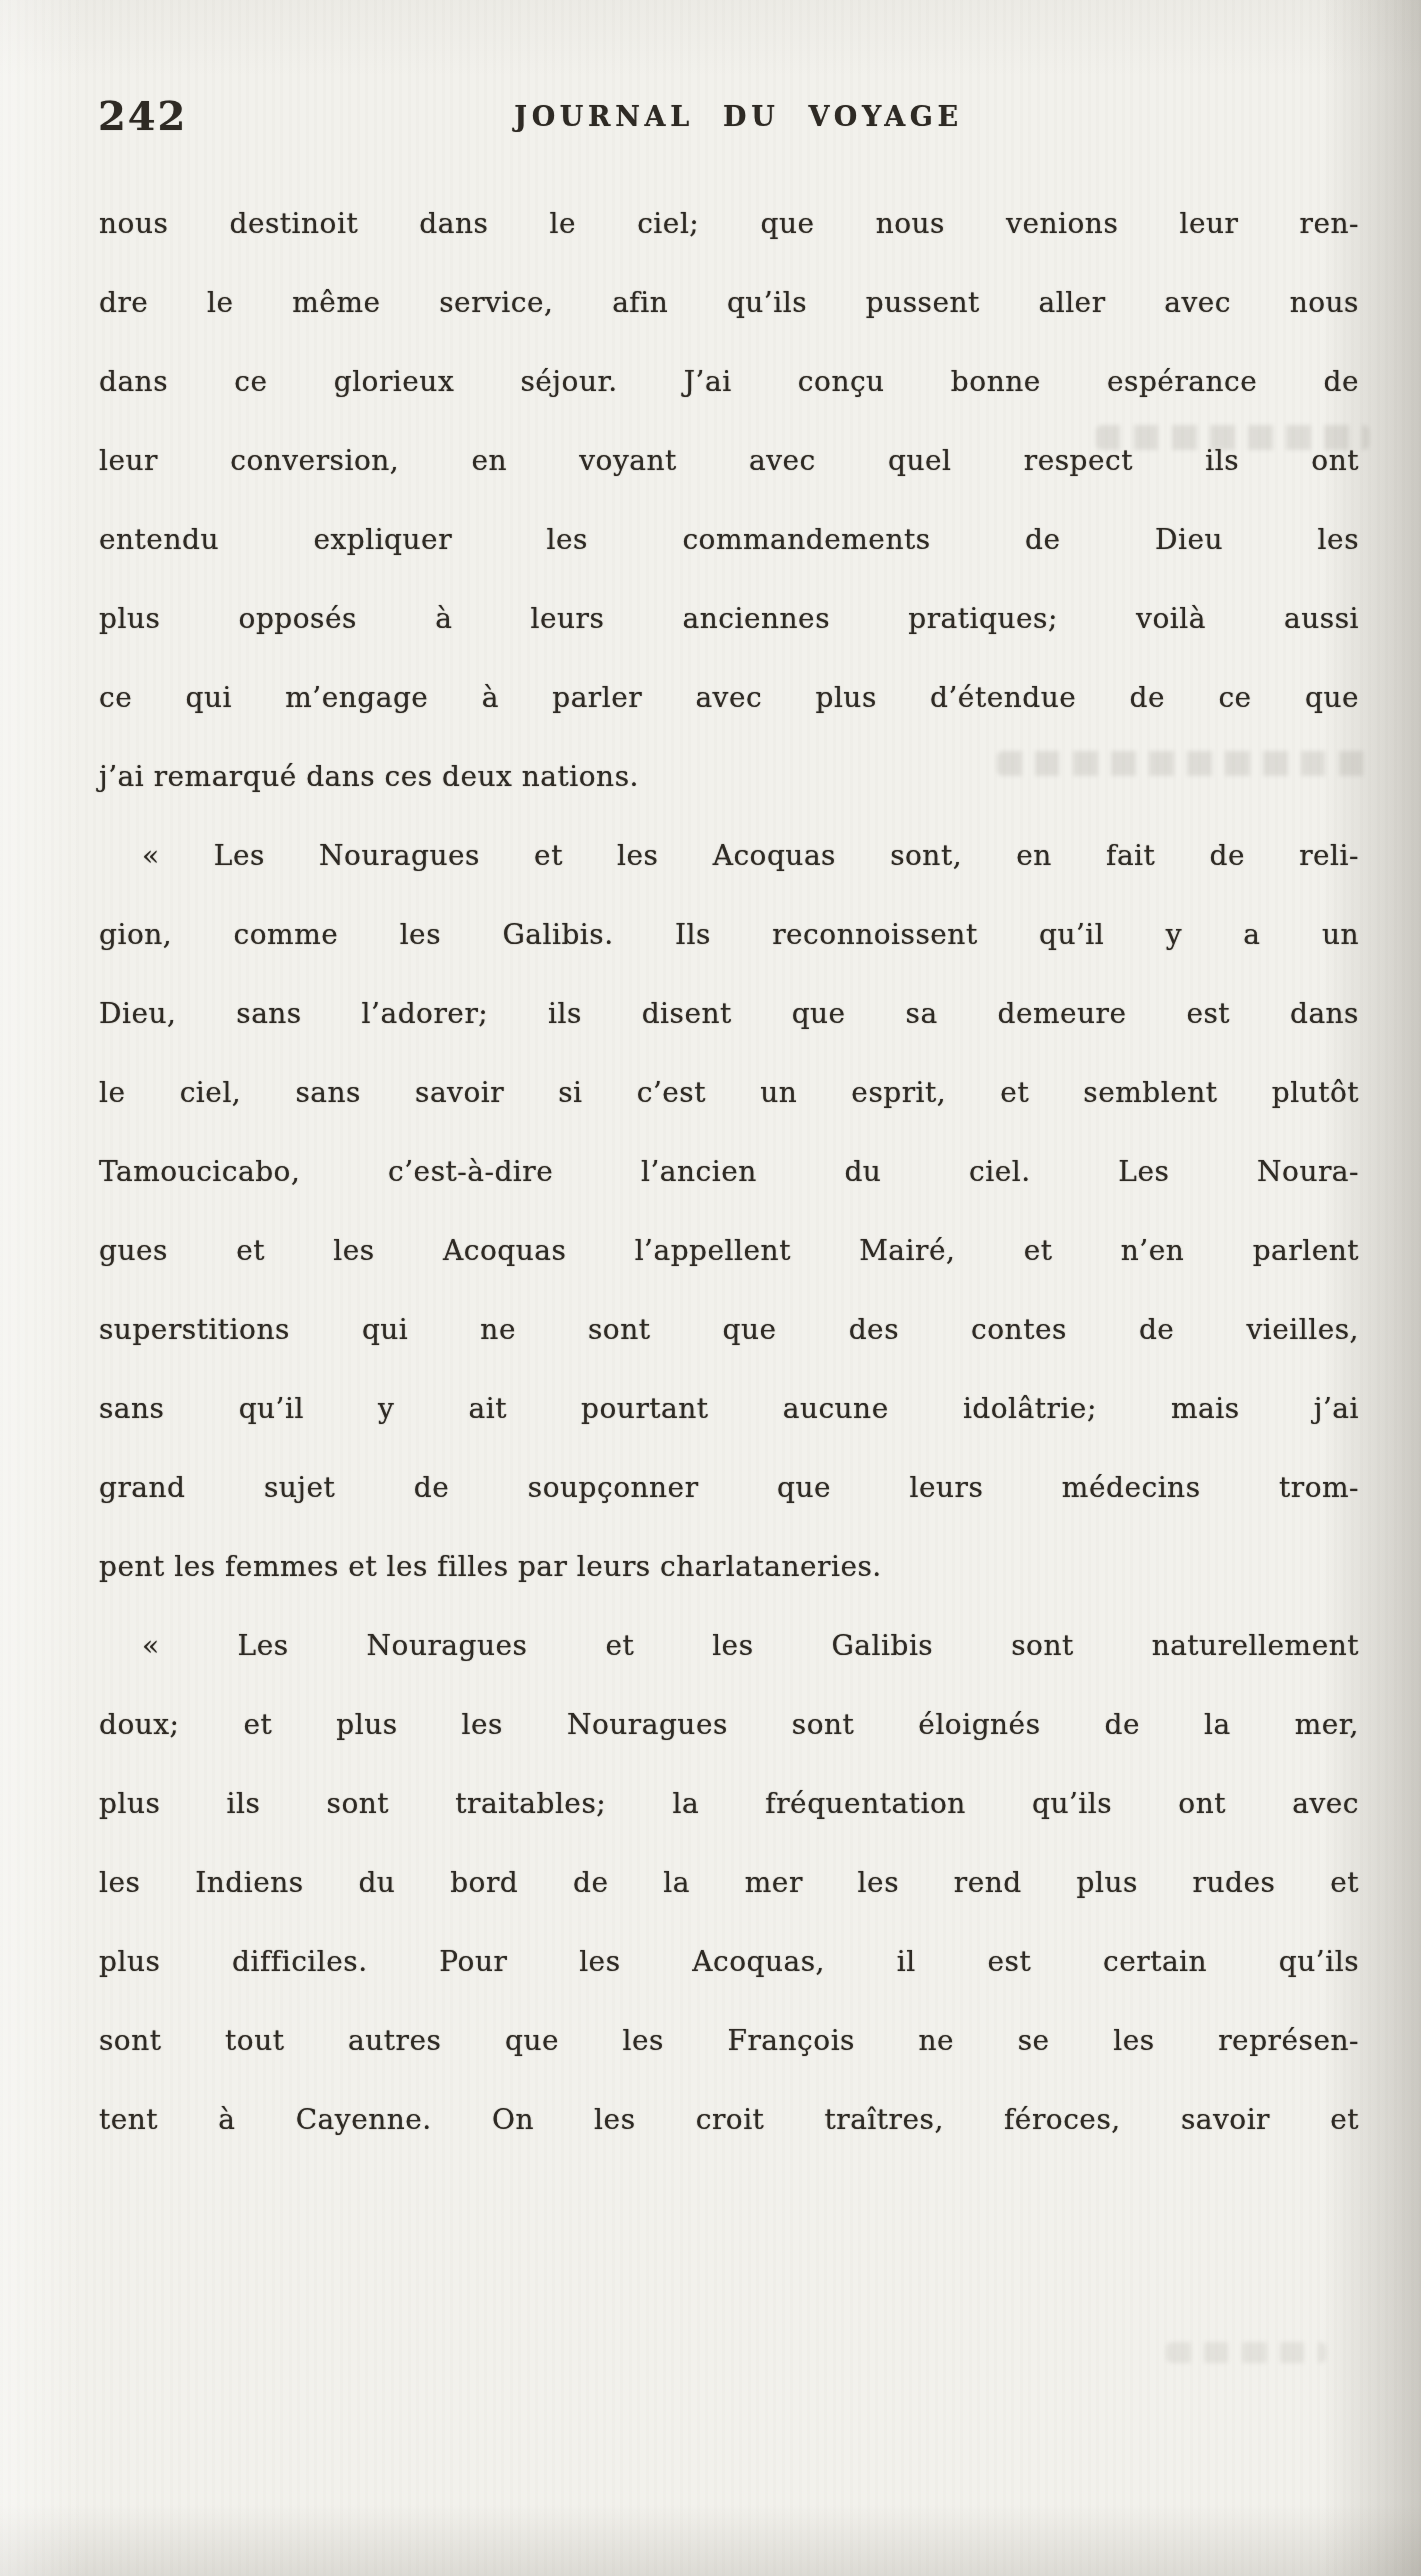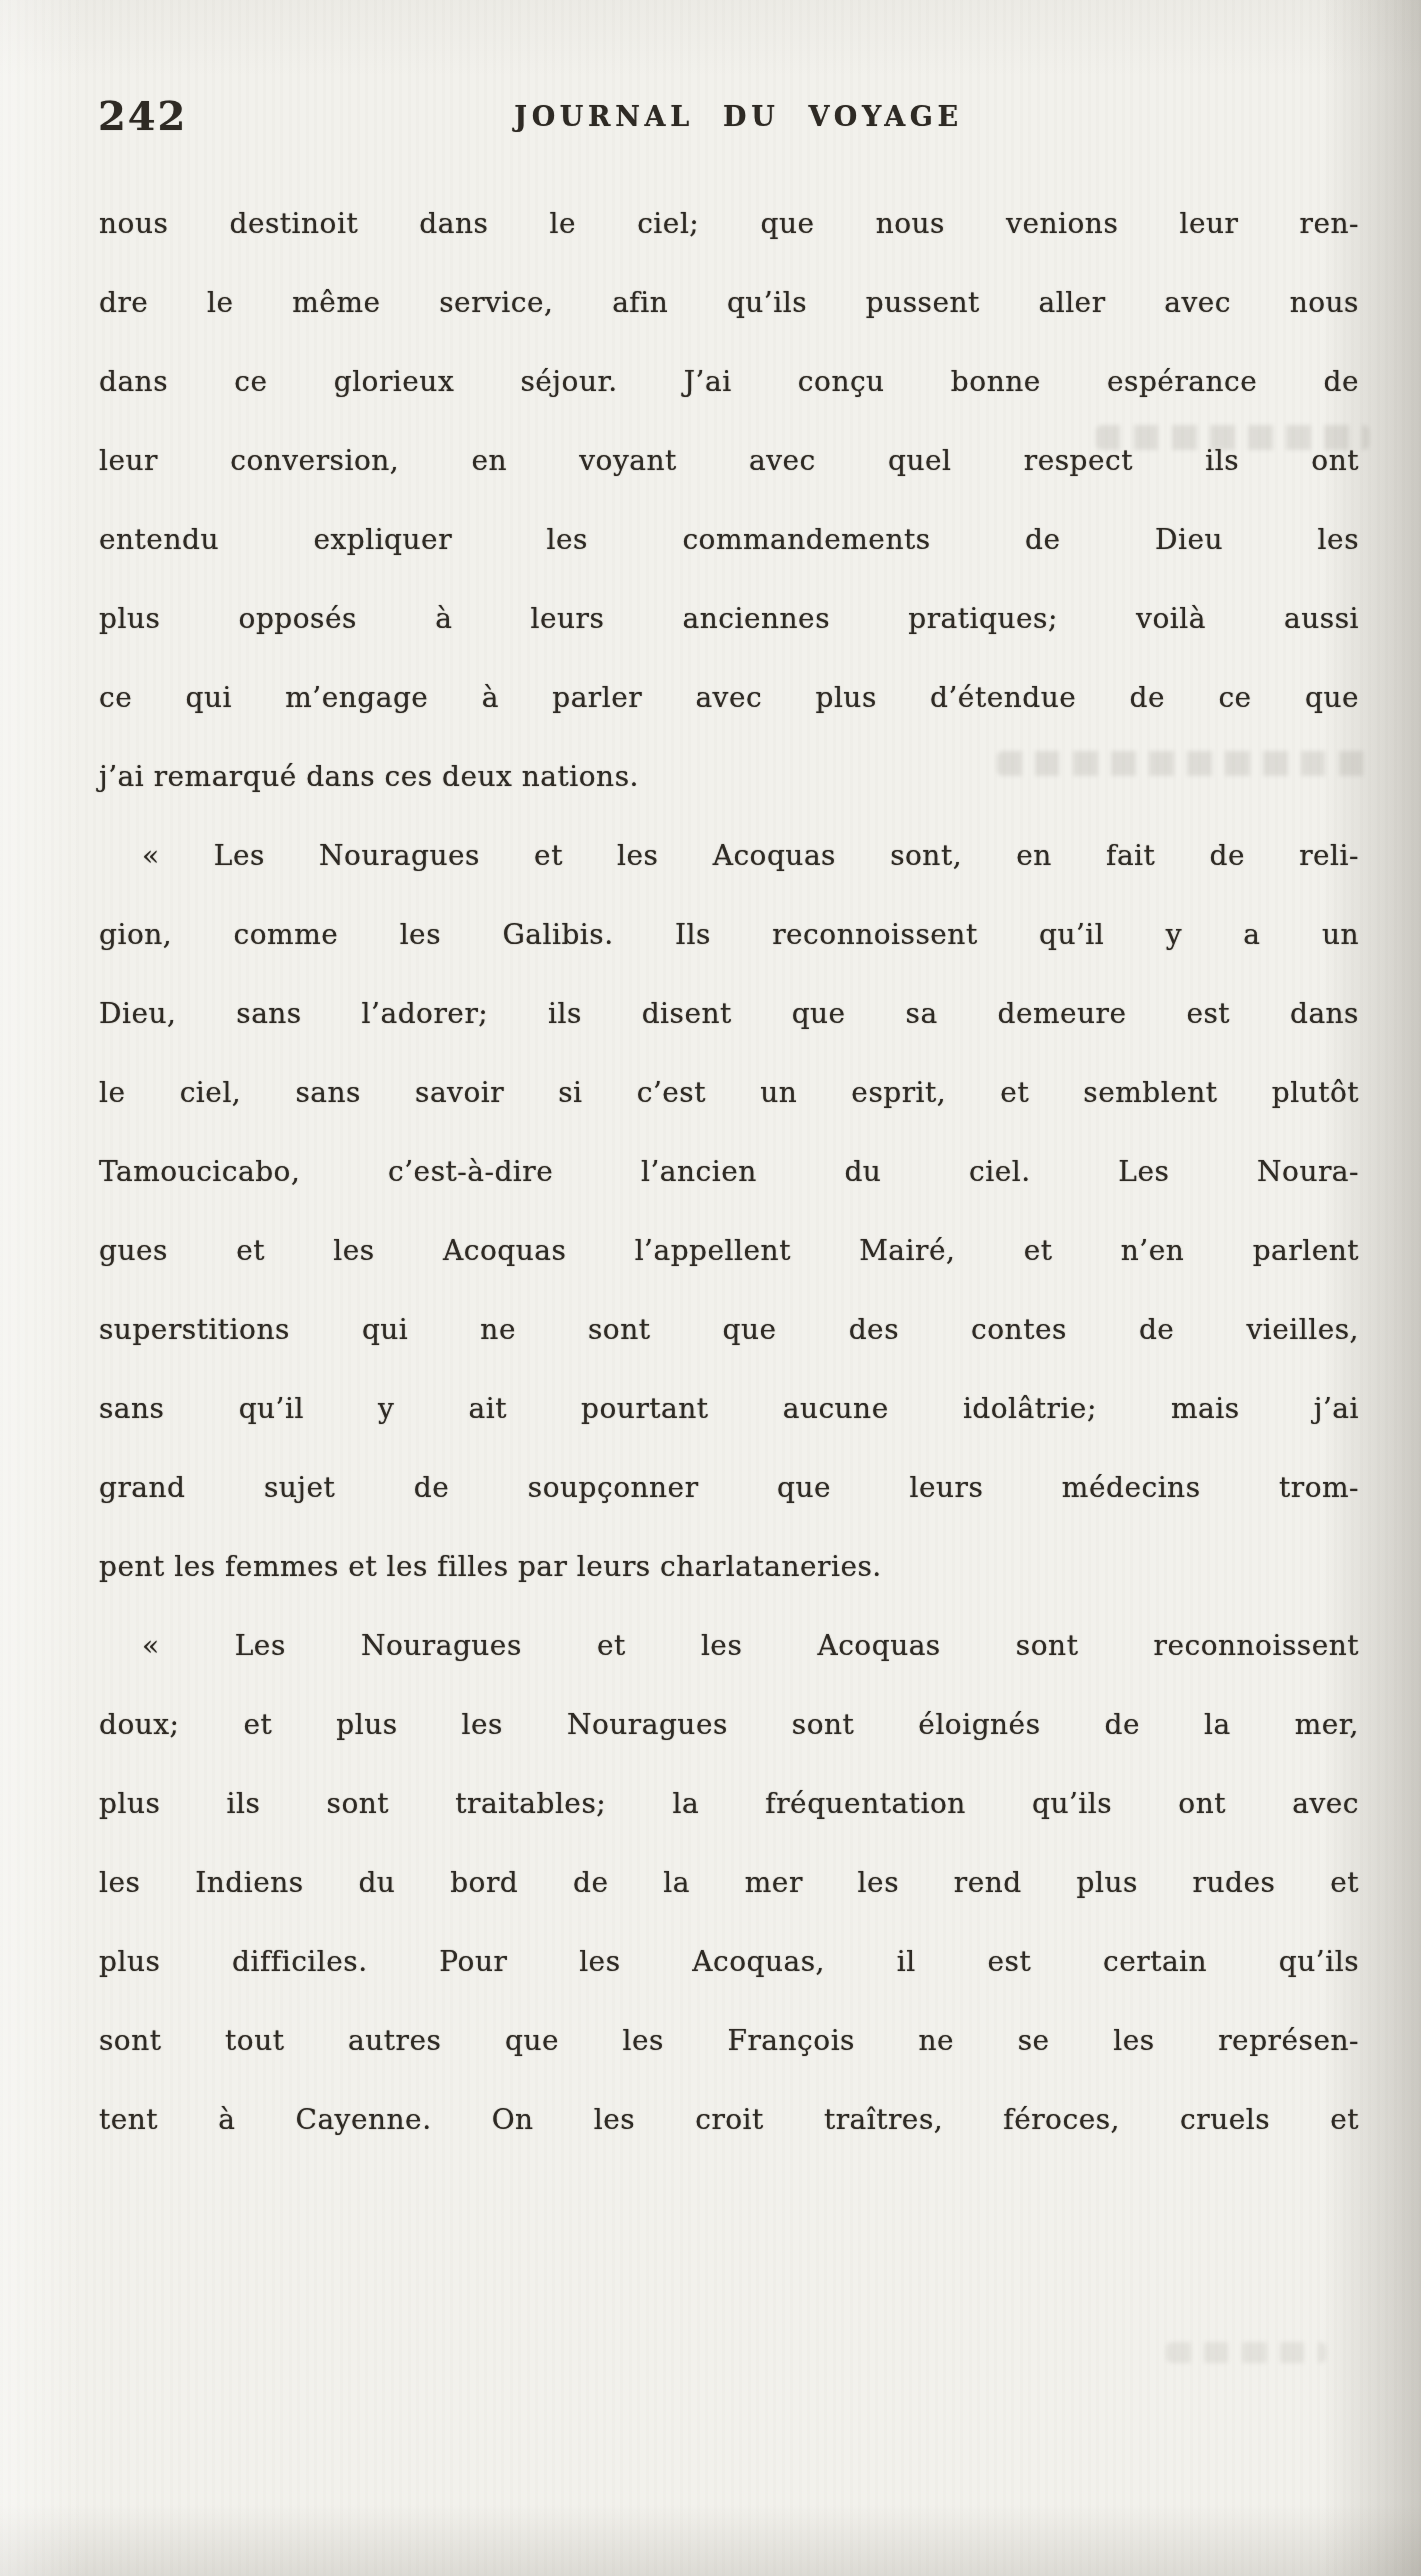--- a/index.html
+++ b/index.html
@@ -110,27 +110,27 @@
       <div class="line indent">« Les Nouragues et les Acoquas sont, en fait de reli-</div>
       <div class="line">gion, comme les Galibis. Ils reconnoissent qu’il y a un</div>
       <div class="line">Dieu, sans l’adorer; ils disent que sa demeure est dans</div>
       <div class="line">le ciel, sans savoir si c’est un esprit, et semblent plutôt</div>
       <div class="line">Tamoucicabo, c’est-à-dire l’ancien du ciel. Les Noura-</div>
       <div class="line">gues et les Acoquas l’appellent Mairé, et n’en parlent</div>
       <div class="line">superstitions qui ne sont que des contes de vieilles,</div>
       <div class="line">sans qu’il y ait pourtant aucune idolâtrie; mais j’ai</div>
       <div class="line">grand sujet de soupçonner que leurs médecins trom-</div>
       <div class="line para-end">pent les femmes et les filles par leurs charlataneries.</div>
-      <div class="line indent">« Les Nouragues et les Acoquas sont reconnoissent</div>
+      <div class="line indent">« Les Nouragues et les Galibis sont naturellement</div>
       <div class="line">doux; et plus les Nouragues sont éloignés de la mer,</div>
       <div class="line">plus ils sont traitables; la fréquentation qu’ils ont avec</div>
       <div class="line">les Indiens du bord de la mer les rend plus rudes et</div>
       <div class="line">plus difficiles. Pour les Acoquas, il est certain qu’ils</div>
       <div class="line">sont tout autres que les François ne se les représen-</div>
-      <div class="line">tent à Cayenne. On les croit traîtres, féroces, cruels et</div>
+      <div class="line">tent à Cayenne. On les croit traîtres, féroces, savoir et</div>
     </div>
 
   <div class="smudge smudge-1"></div>
   <div class="smudge smudge-2"></div>
   <div class="smudge smudge-3"></div>
 
 </div>
 
 
 </body></html>

